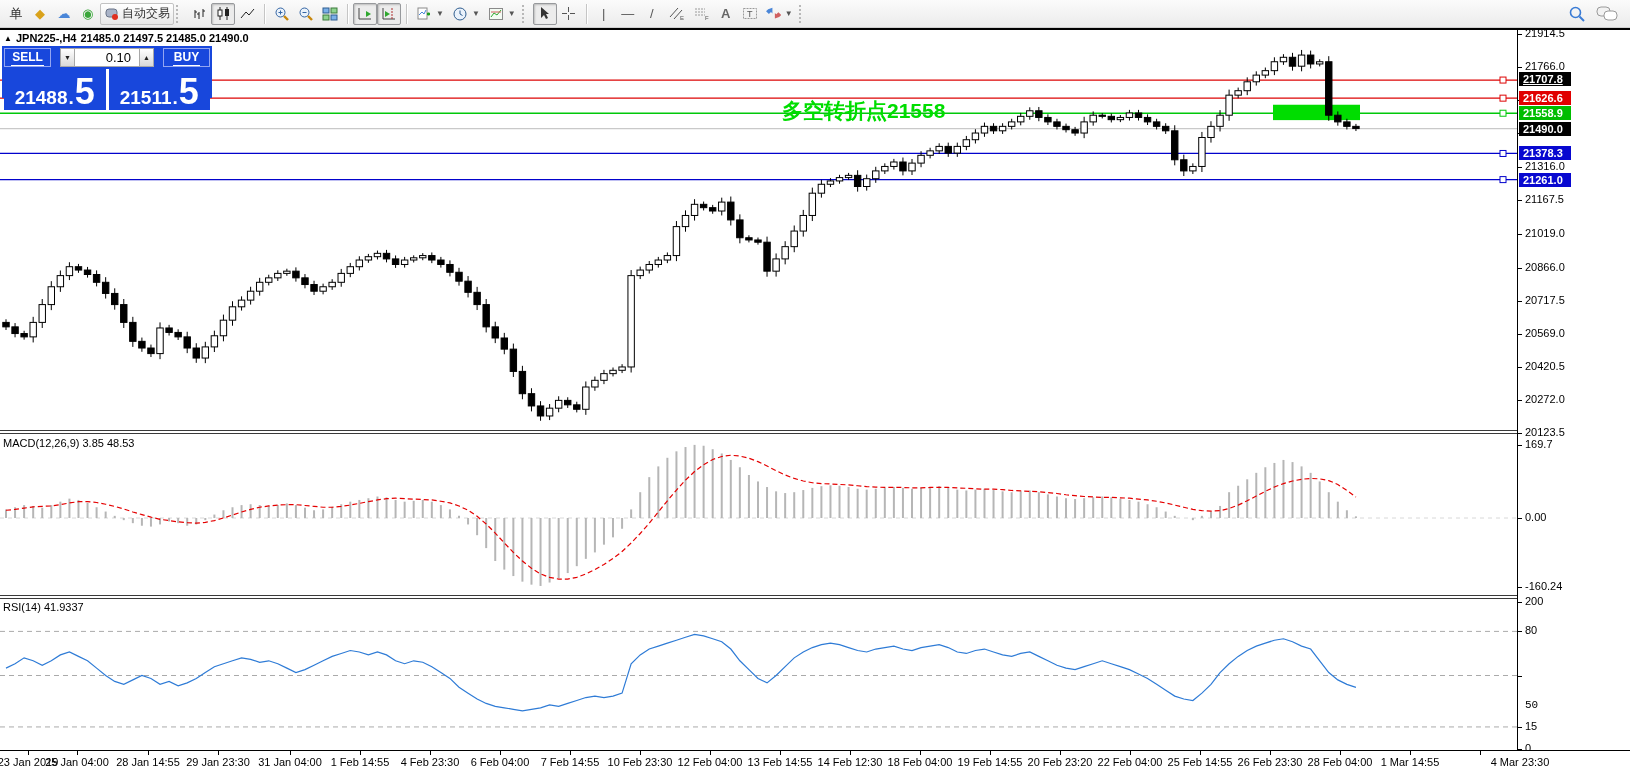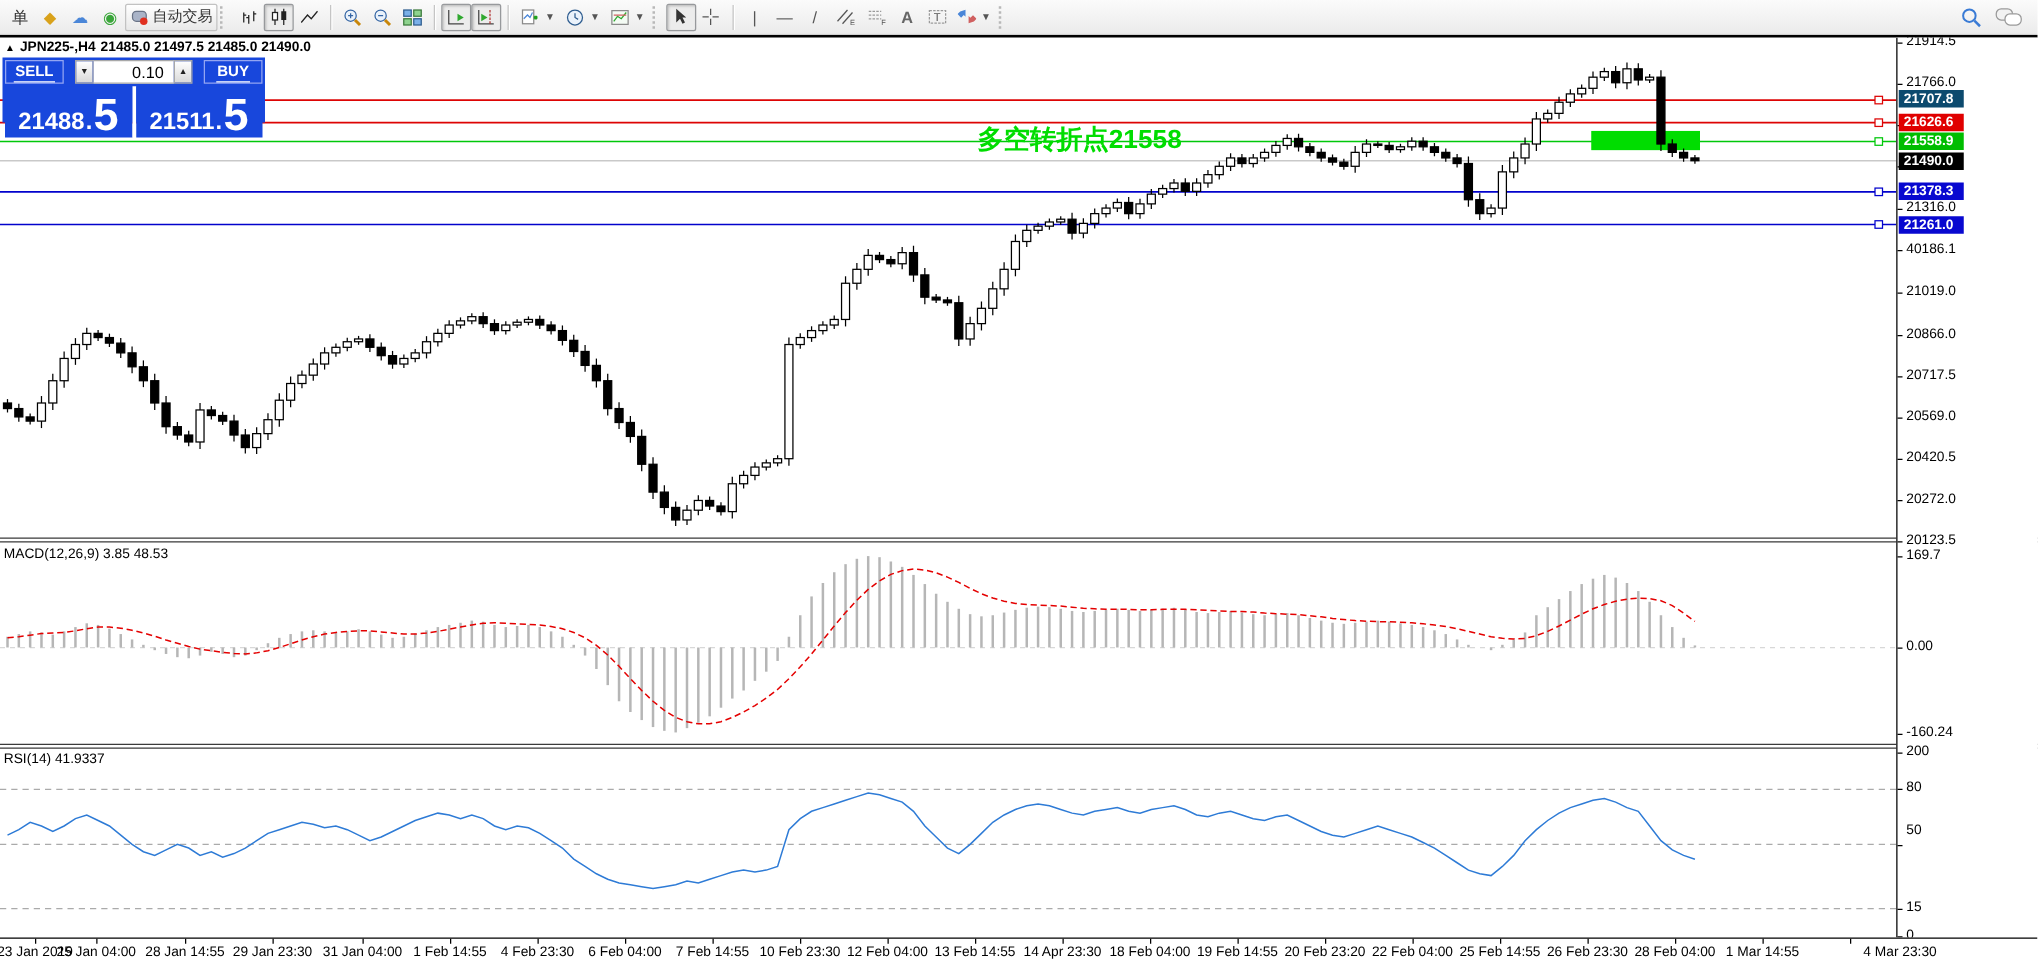--- a/index.html
+++ b/index.html
@@ -756,21 +756,21 @@
       <div class="tick" style="top: -2.98993px;">21914.5</div>
       <div class="tickmark" style="top: 37.0931px;"></div>
       <div class="tick" style="top: 30.0931px;">21766.0</div>
       <div class="tickmark" style="top: 70.1762px;"></div>
       <div class="tick" style="top: 63.1762px;">21617.5</div>
       <div class="tickmark" style="top: 103.259px;"></div>
       <div class="tick" style="top: 96.2593px;">21469.0</div>
       <div class="tickmark" style="top: 137.345px;"></div>
       <div class="tick" style="top: 130.345px;">21316.0</div>
       <div class="tickmark" style="top: 170.428px;"></div>
-      <div class="tick" style="top: 163.428px;">40186.1</div>
+      <div class="tick" style="top: 163.428px;">21167.5</div>
       <div class="tickmark" style="top: 203.511px;"></div>
       <div class="tick" style="top: 196.511px;">21019.0</div>
       <div class="tickmark" style="top: 237.597px;"></div>
       <div class="tick" style="top: 230.597px;">20866.0</div>
       <div class="tickmark" style="top: 270.68px;"></div>
       <div class="tick" style="top: 263.68px;">20717.5</div>
       <div class="tickmark" style="top: 303.763px;"></div>
       <div class="tick" style="top: 296.763px;">20569.0</div>
       <div class="tickmark" style="top: 336.846px;"></div>
       <div class="tick" style="top: 329.846px;">20420.5</div>
@@ -781,27 +781,27 @@
       <div class="tick" style="top: 408.011px;">169.7</div>
       <div class="tickmark" style="top: 415.011px;"></div>
       <div class="tick" style="top: 481px;">0.00</div>
       <div class="tickmark" style="top: 488px;"></div>
       <div class="tick" style="top: 549.92px;">-160.24</div>
       <div class="tickmark" style="top: 556.92px;"></div>
       <div class="tick" style="top: 565px;">200</div>
       <div class="tickmark" style="top: 572px;"></div>
       <div class="tick" style="top: 594.4px;">80</div>
       <div class="tickmark" style="top: 601.4px;"></div>
-      <div class="tick" style="top: 628px;">50</div>
+      <div class="tick" style="top: 669px; font-family: Liberation Mono, monospace;">50</div>
       <div class="tickmark" style="top: 645.5px;"></div>
       <div class="tick" style="top: 689.95px;">15</div>
       <div class="tickmark" style="top: 696.95px;"></div>
       <div class="tick" style="top: 712px;">0</div>
       <div class="tickmark" style="top: 719px;"></div>
-      <div class="plabel" style="top: 42px; background: #0c4a6e;">21707.8</div>
+      <div class="plabel" style="top: 42px; background: #000000; text-decoration: underline;">21707.8</div>
       <div class="plabel" style="top: 61.1489px; background: rgb(224, 0, 0);">21626.6</div>
       <div class="plabel" style="top: 76.2312px; background: rgb(0, 189, 0);">21558.9</div>
       <div class="plabel" style="top: 91.5809px; background: rgb(0, 0, 0);">21490.0</div>
       <div class="plabel" style="top: 116.466px; background: rgb(8, 8, 208);">21378.3</div>
       <div class="plabel" style="top: 142.598px; background: rgb(8, 8, 208);">21261.0</div>
     </div>
   <div class="time-axis" id="time-axis">
       <div class="ttick" style="left: 28px;"></div>
       <div class="tlabel" style="left: 28px;">23 Jan 2019</div>
       <div class="ttick" style="left: 77px;"></div>
@@ -820,21 +820,21 @@
       <div class="tlabel" style="left: 500px;">6 Feb 04:00</div>
       <div class="ttick" style="left: 570px;"></div>
       <div class="tlabel" style="left: 570px;">7 Feb 14:55</div>
       <div class="ttick" style="left: 640px;"></div>
       <div class="tlabel" style="left: 640px;">10 Feb 23:30</div>
       <div class="ttick" style="left: 710px;"></div>
       <div class="tlabel" style="left: 710px;">12 Feb 04:00</div>
       <div class="ttick" style="left: 780px;"></div>
       <div class="tlabel" style="left: 780px;">13 Feb 14:55</div>
       <div class="ttick" style="left: 850px;"></div>
-      <div class="tlabel" style="left: 850px;">14 Apr 23:30</div>
+      <div class="tlabel" style="left: 850px;">14 Feb 12:30</div>
       <div class="ttick" style="left: 920px;"></div>
       <div class="tlabel" style="left: 920px;">18 Feb 04:00</div>
       <div class="ttick" style="left: 990px;"></div>
       <div class="tlabel" style="left: 990px;">19 Feb 14:55</div>
       <div class="ttick" style="left: 1060px;"></div>
       <div class="tlabel" style="left: 1060px;">20 Feb 23:20</div>
       <div class="ttick" style="left: 1130px;"></div>
       <div class="tlabel" style="left: 1130px;">22 Feb 04:00</div>
       <div class="ttick" style="left: 1200px;"></div>
       <div class="tlabel" style="left: 1200px;">25 Feb 14:55</div>

